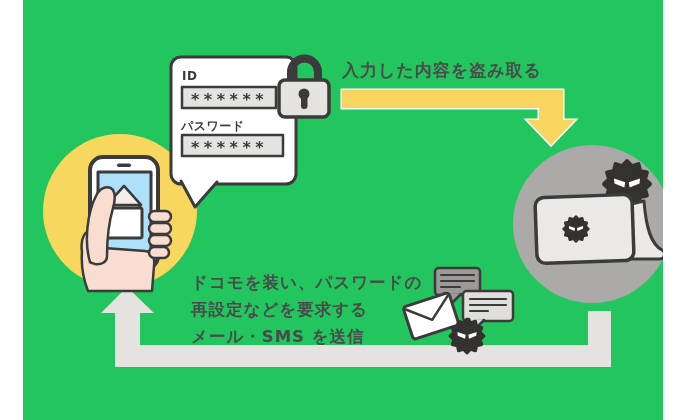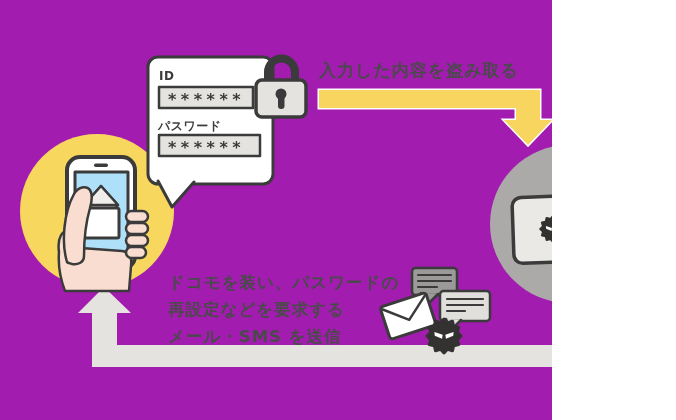--- a/index.html
+++ b/index.html
@@ -1,18 +1,19 @@
 <!DOCTYPE html>
 <html><head>
 <meta charset="utf-8">
 <style>
   html,body{margin:0;padding:0;background:#fff;}
   .stage{
-    position:relative;width:552px;height:420px;background:#a21caf;overflow:hidden;
+    position:relative;width:640px;height:420px;background:#22c55e;overflow:hidden;
     font-family:"DejaVu Sans","Liberation Sans",sans-serif;
+    margin-left:23px;
   }
   .stage svg{position:absolute;left:0;top:0;}
   .jp-label{font-weight:700;fill:#4a4a4a;letter-spacing:1px;}
   .steal-label{font-size:17px;}
   .send-label{font-size:16.5px;}
   .form-label{font-size:12px;letter-spacing:.5px;fill:#3b3b3b;font-weight:700;}
   .field-value{font-size:16px;font-weight:700;fill:#3b3b3b;letter-spacing:4.5px;}
   .outline{stroke:#3b3b3b;stroke-linejoin:round;stroke-linecap:round;}
 </style>
 </head>

